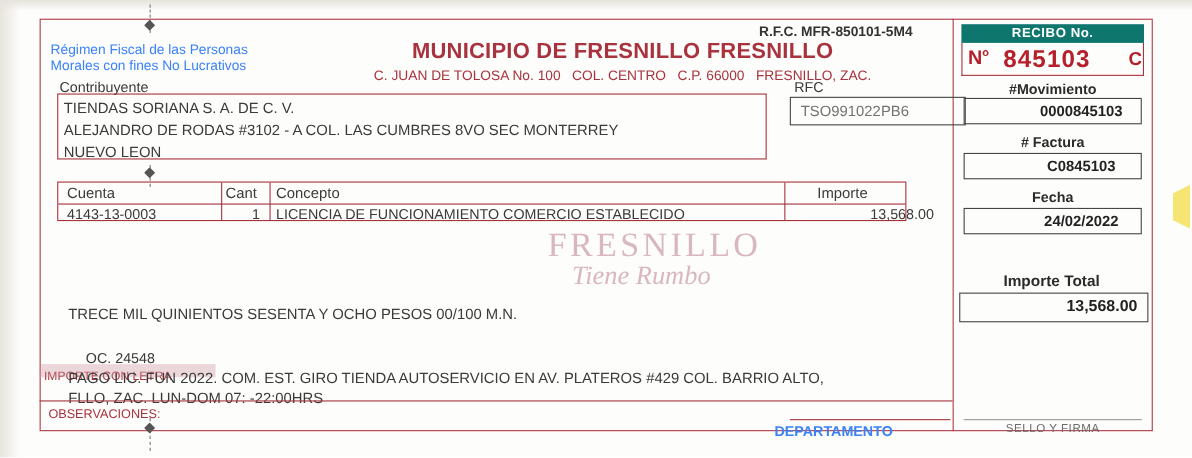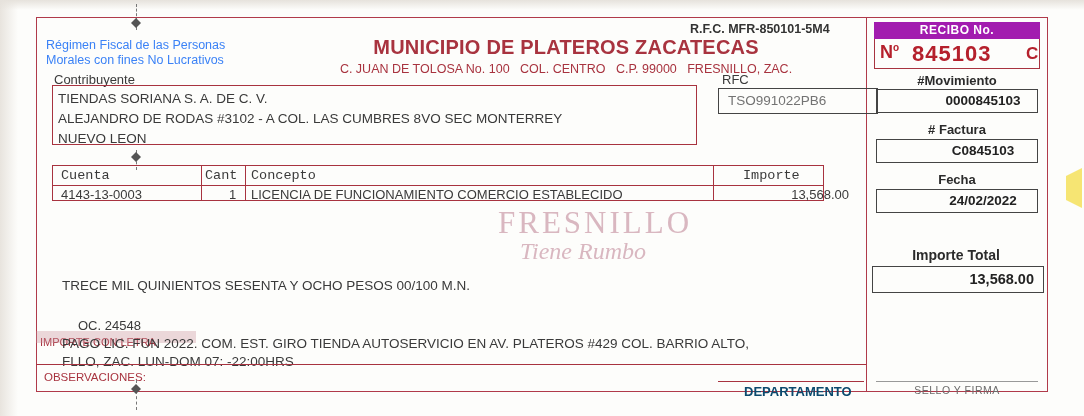--- a/index.html
+++ b/index.html
@@ -69,21 +69,21 @@
     font-size: 12.5px;
     font-weight: bold;
     color: #333;
   }
 
   
   .recibo-band {
     position: absolute;
     left: 874px; top: 22px;
     width: 166px; height: 17px;
-    background: #a21caf;
+    background: #0f766e;
     color: #ffffff;
     font-size: 12px;
     font-weight: bold;
     text-align: center;
     line-height: 17px;
     letter-spacing: 0.5px;
   }
   .recibo-num-box {
     position: absolute;
     left: 874px; top: 39px;
@@ -198,21 +198,20 @@
     border: 1.2px solid #a8333f;
     box-sizing: border-box;
   }
   .tbl .vline { position: absolute; top: 0; bottom: 0; width: 0; border-left: 1.2px solid #a8333f; }
   .tbl .hline { position: absolute; left: 0; right: 0; top: 19px; height: 0; border-top: 1.2px solid #a8333f; }
   .th {
     position: absolute;
     top: 2px;
     font-size: 13.5px;
     color: #3a3a3a;
-    font-family: Liberation Mono, monospace;
   }
   .td {
     position: absolute;
     top: 21px;
     font-size: 13px;
     color: #3a3a3a;
   }
 
   
   .seal {
@@ -249,24 +248,24 @@
 
   
   .bottom-sep {
     position: absolute;
     left: 36px; top: 364px;
     width: 830px; height: 0;
     border-top: 1.2px solid #a8333f;
   }
   .dept-label {
     position: absolute;
-    left: 744px; top: 384px;
+    left: 704px; top: 384px;
     font-size: 13px;
     font-weight: bold;
-    color: #0c4a6e;
+    color: #3b82f6;
   }
   .dept-rule {
     position: absolute;
     left: 718px; top: 381px;
     width: 146px; height: 0;
     border-top: 1.2px solid #a8333f;
   }
   .sello-rule {
     position: absolute;
     left: 876px; top: 381px;
@@ -339,22 +338,22 @@
 <div id="receipt">
 
   <div class="edge-shadow-left"></div>
   <div class="edge-shadow-top"></div>
 
   <div class="outer-frame"></div>
   <div class="right-col-sep"></div>
 
   <div class="txt regimen">Régimen Fiscal de las Personas Morales con fines No Lucrativos</div>
   <div class="txt rfc-muni">R.F.C. MFR-850101-5M4</div>
-  <div class="txt muni-title">MUNICIPIO DE PLATEROS ZACATECAS</div>
-  <div class="txt muni-sub">C. JUAN DE TOLOSA No. 100   COL. CENTRO   C.P. 99000   FRESNILLO, ZAC.</div>
+  <div class="txt muni-title">MUNICIPIO DE FRESNILLO FRESNILLO</div>
+  <div class="txt muni-sub">C. JUAN DE TOLOSA No. 100   COL. CENTRO   C.P. 66000   FRESNILLO, ZAC.</div>
 
   <div class="recibo-band">RECIBO No.</div>
   <div class="recibo-num-box"></div>
   <div class="txt recibo-no-label">N<sup>o</sup></div>
   <div class="txt recibo-number">845103</div>
   <div class="txt recibo-c">C</div>
 
   <div class="txt lbl-contribuyente">Contribuyente</div>
   <div class="contrib-box"></div>
   <div class="txt contrib-line1">TIENDAS SORIANA S. A. DE C. V.</div>

